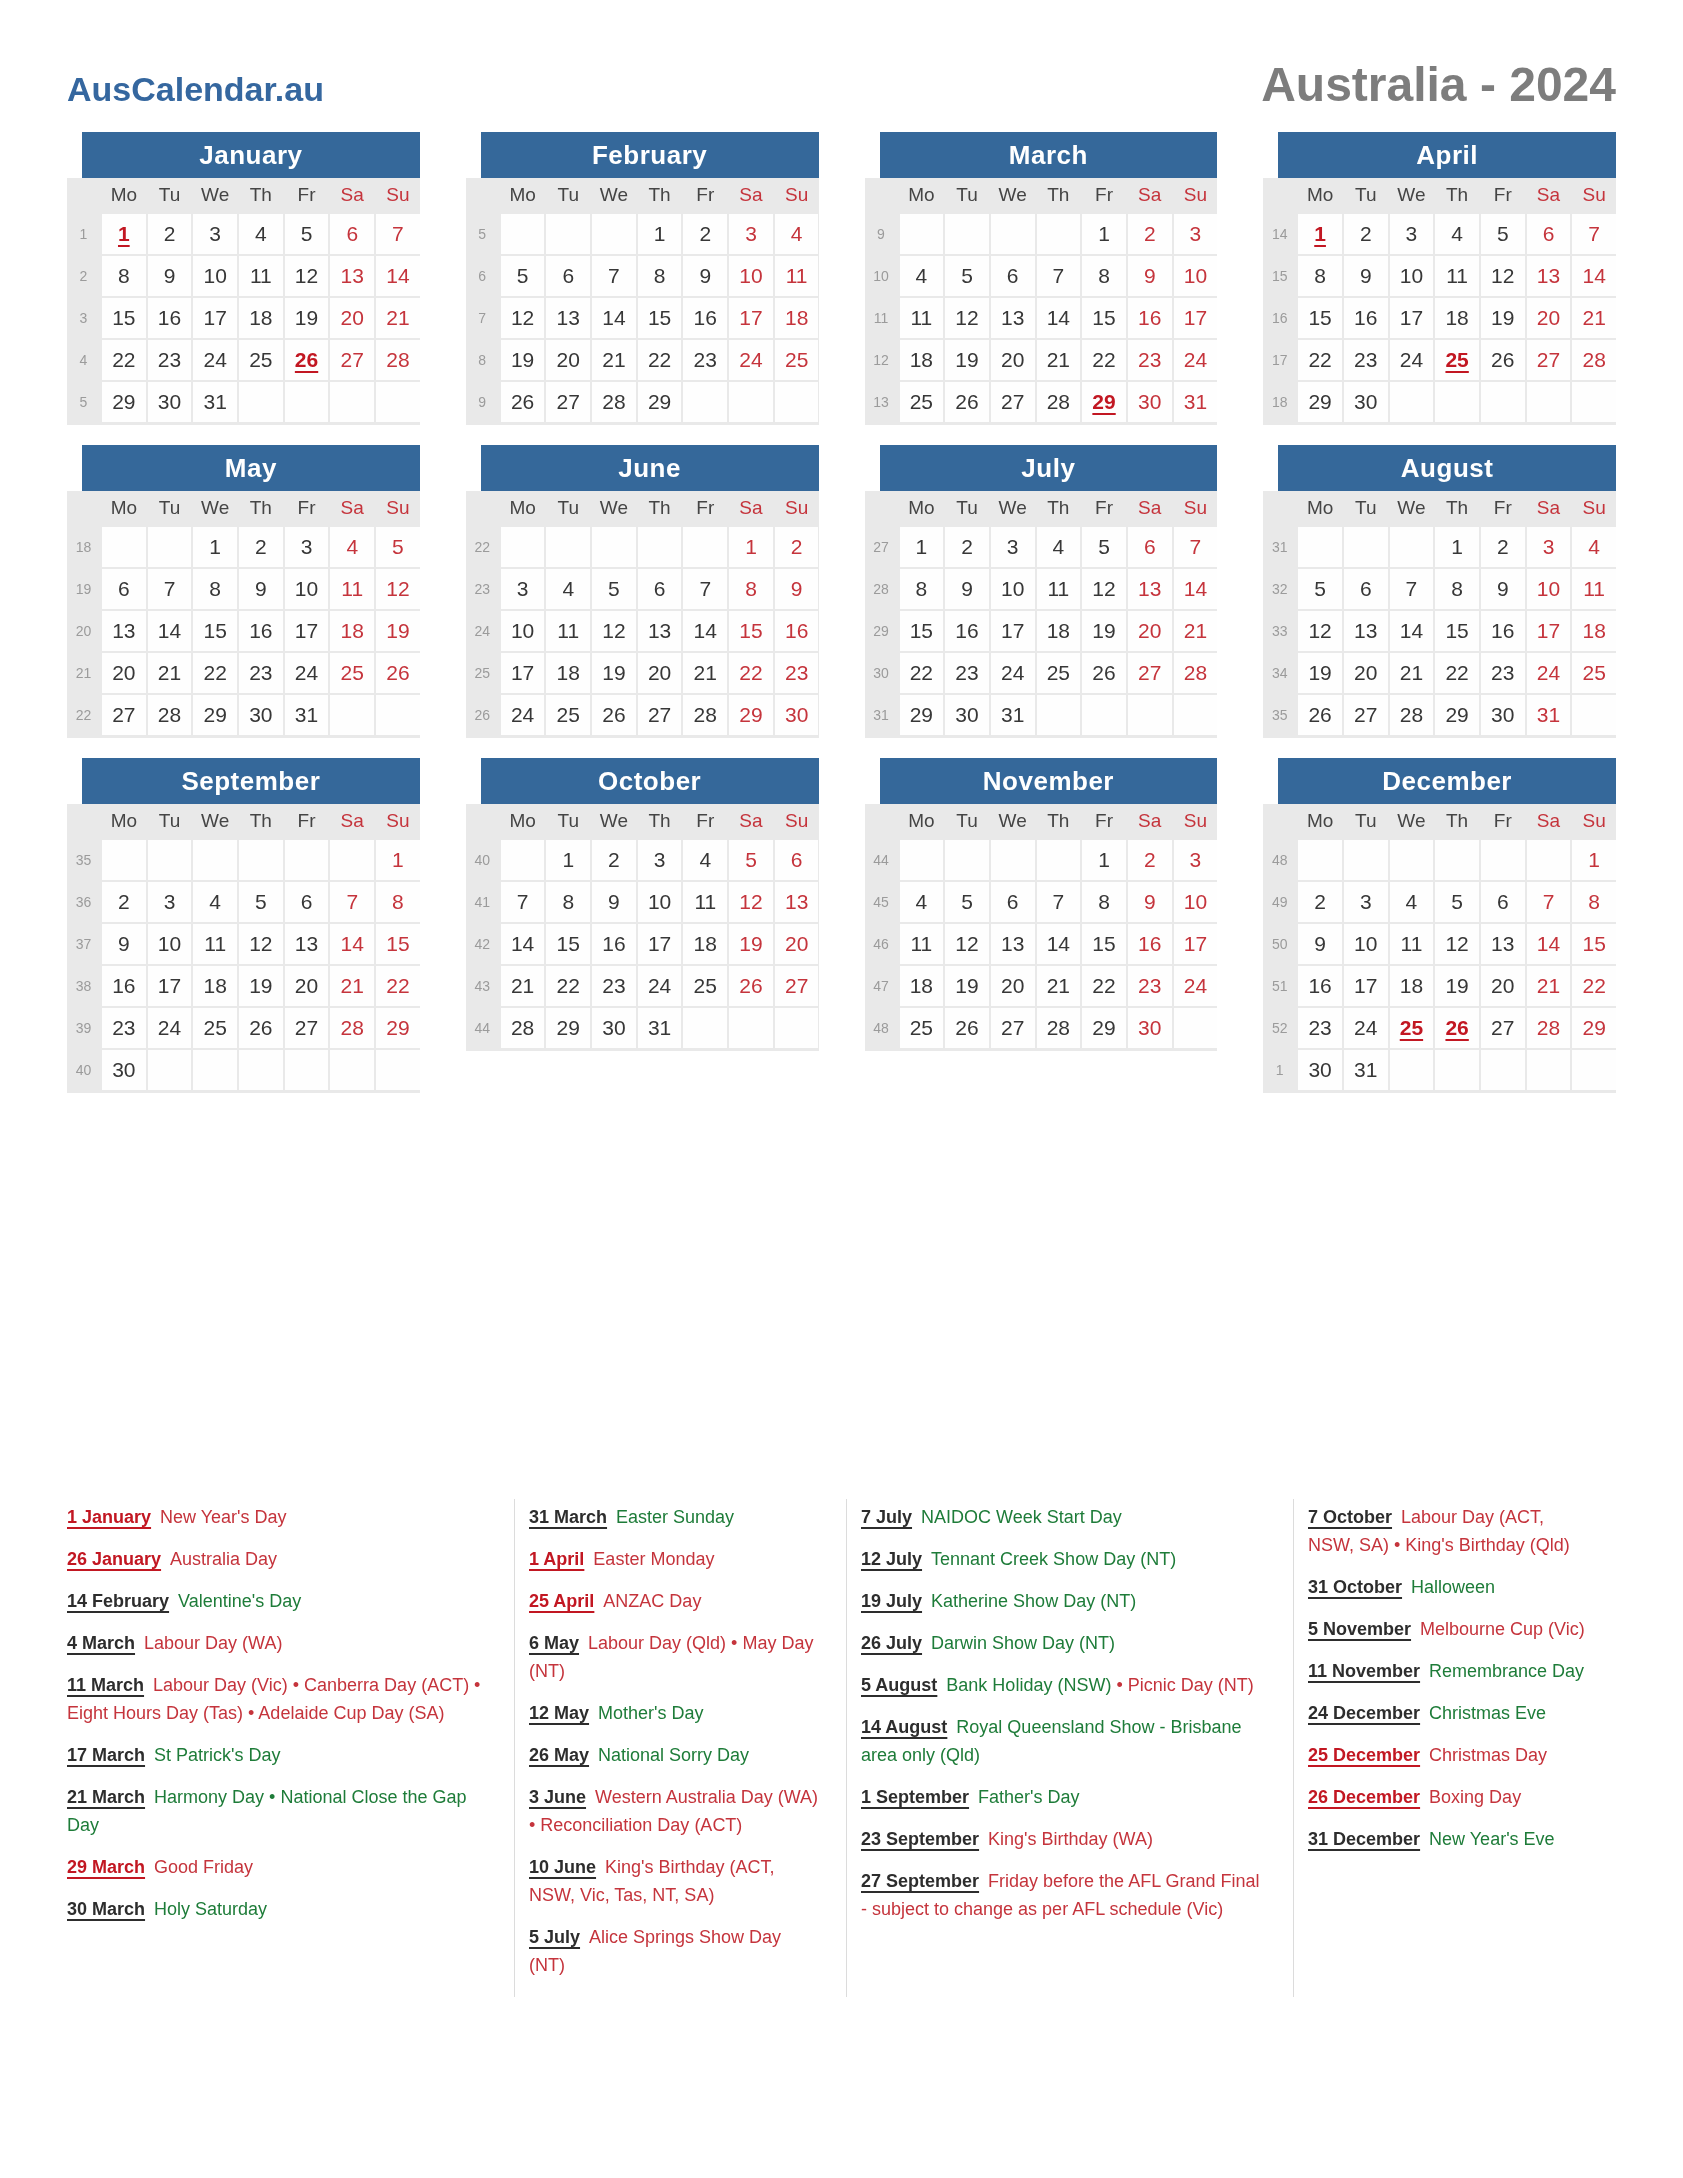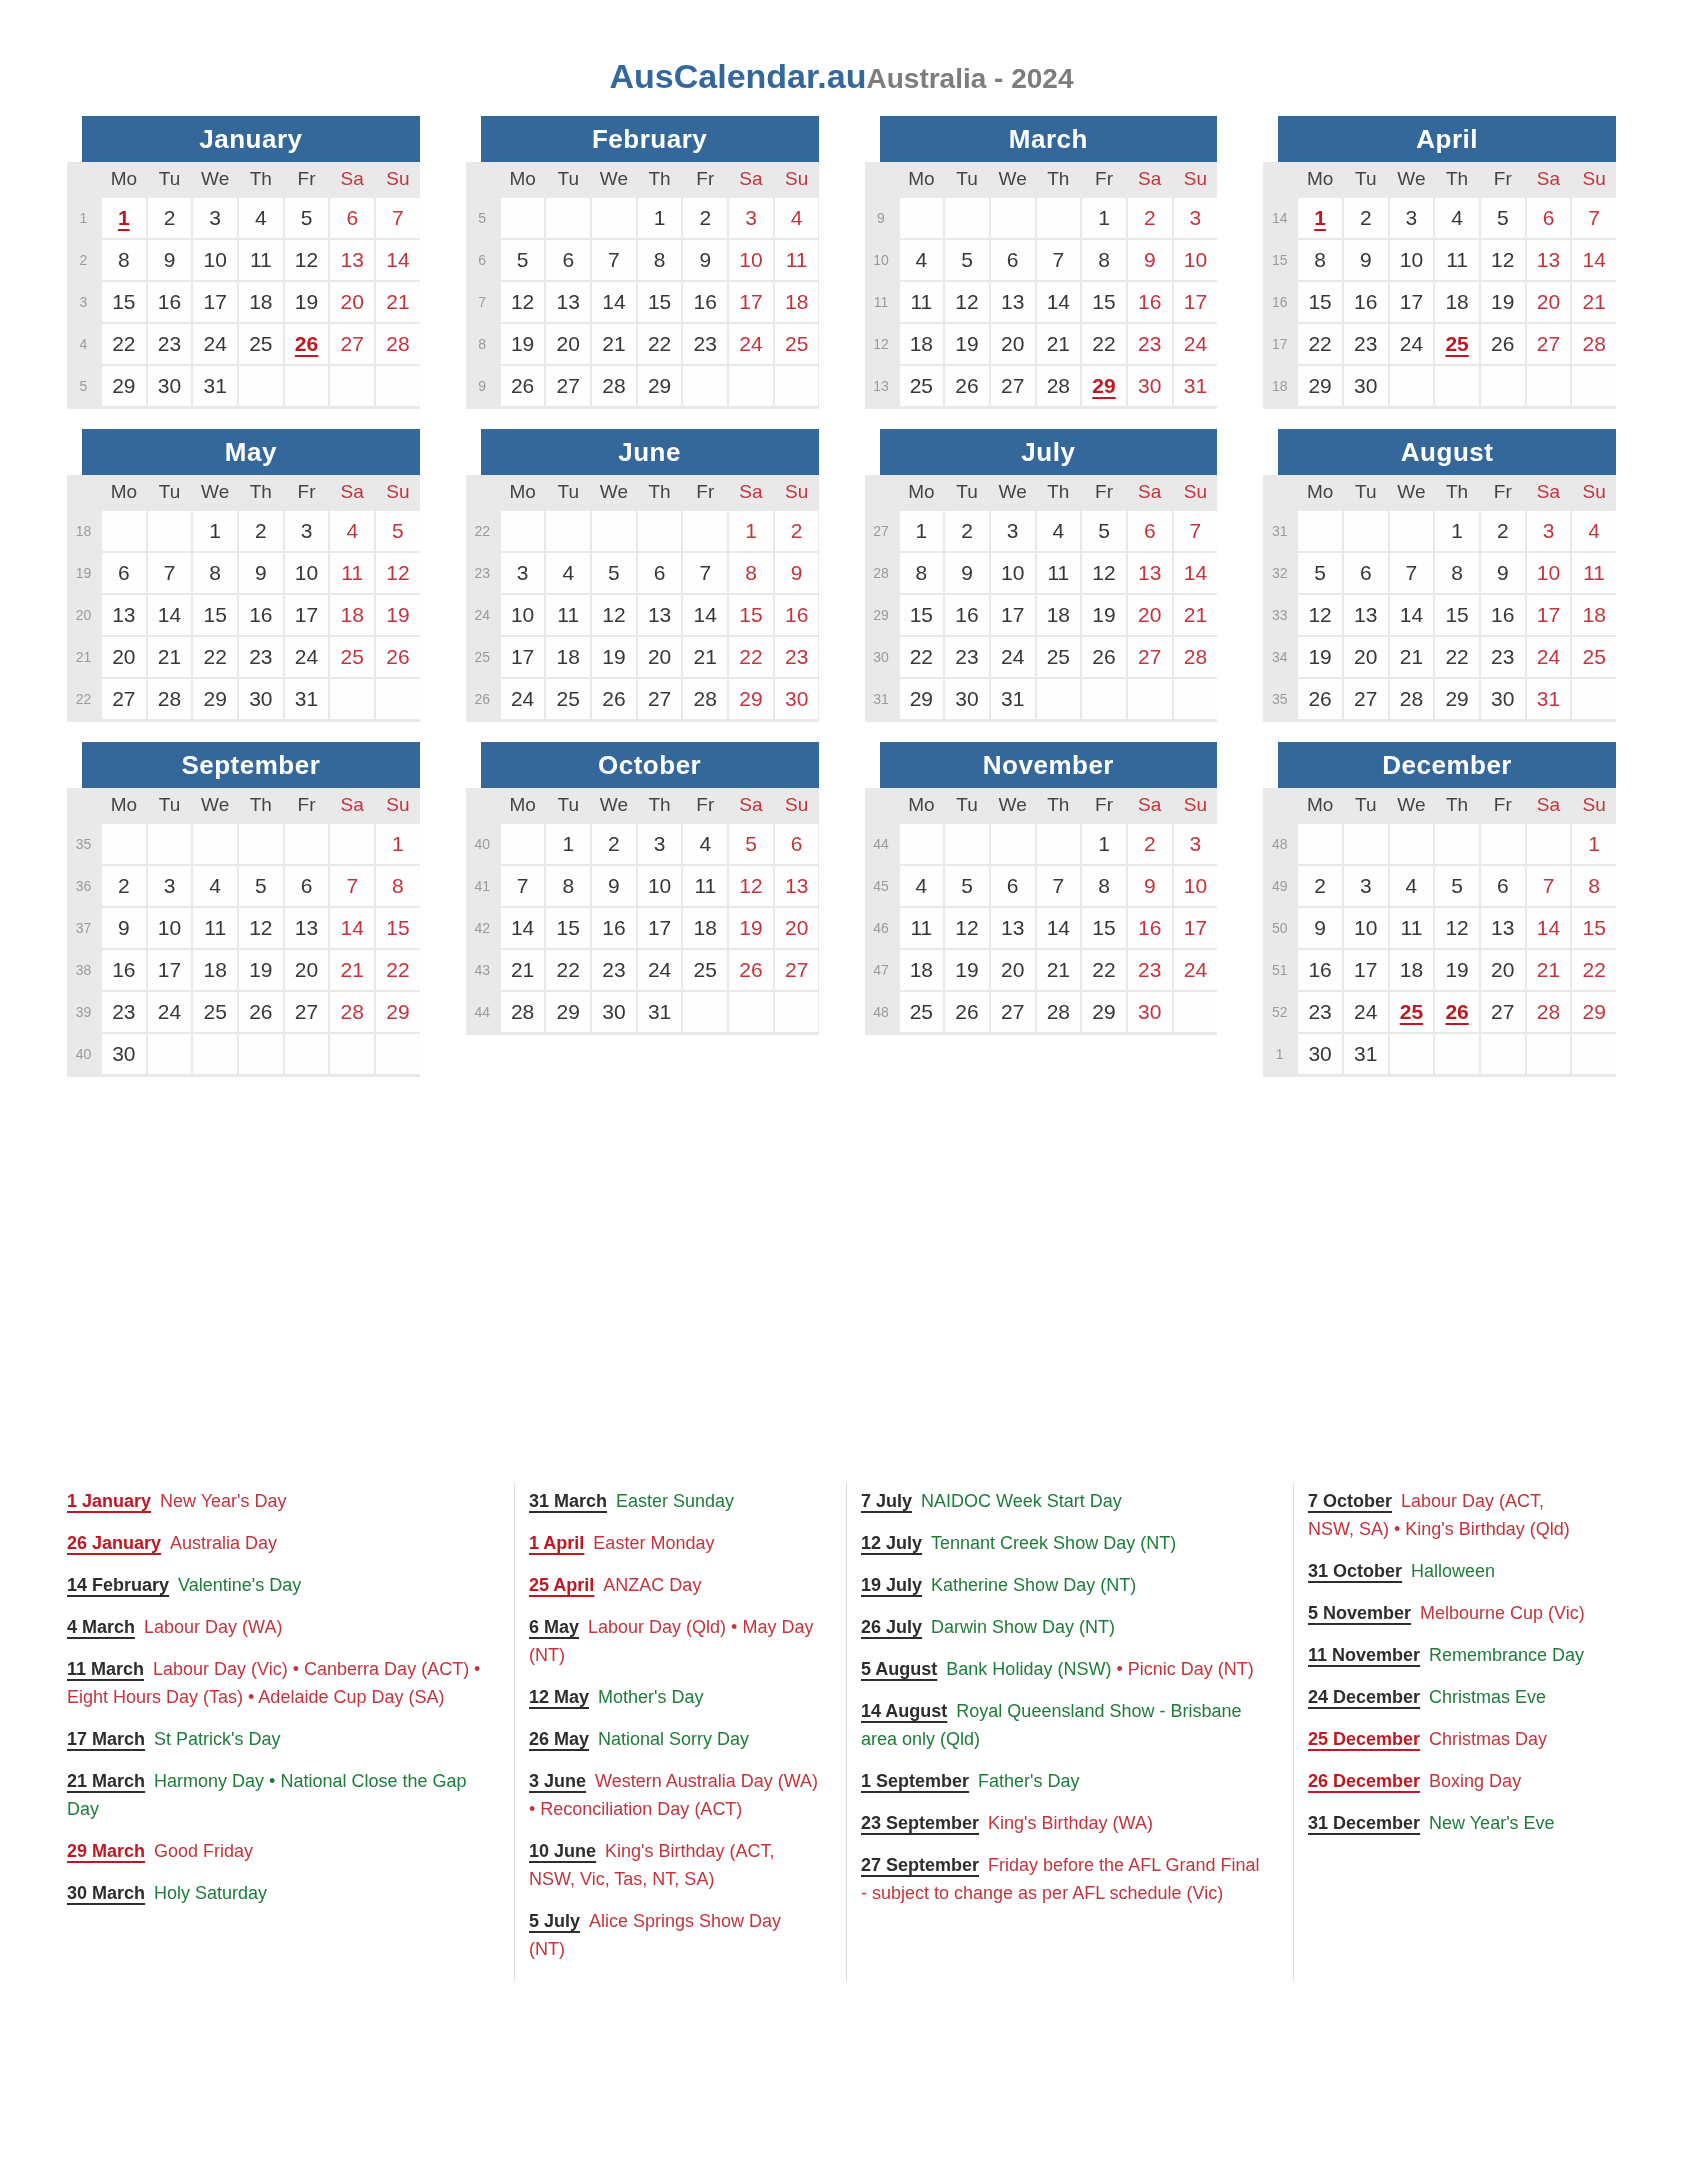--- a/index.html
+++ b/index.html
@@ -4,23 +4,23 @@
 <style>
   :root{
     --blue:#35689a; --logo-blue:#35679f; --red:#c5343c; --red-strong:#c21722;
     --green:#1e7c39; --gridline:#e9e9e9; --dark:#373737; --wkgray:#9b9b9b;
   }
   *{box-sizing:border-box;}
   html,body{margin:0;padding:0;}
   body{width:1683px;height:2178px;background:#ffffff;font-family:"Liberation Sans",sans-serif;}
   .page{padding:0 67px;}
 
-  .topbar{display:flex;justify-content:center;align-items:baseline;padding-top:57px;}
+  .topbar{display:flex;justify-content:space-between;align-items:baseline;padding-top:57px;}
   .logo{font-size:34px;font-weight:bold;color:var(--logo-blue);text-decoration:none;cursor:pointer;}
-  .year-title{font-size:28px;font-weight:bold;color:#7d7d7d;}
+  .year-title{font-size:48px;font-weight:bold;color:#7d7d7d;}
 
   .months-grid{margin-top:20px;display:grid;grid-template-columns:repeat(4,1fr);column-gap:46px;row-gap:20px;align-items:start;}
   .month-title{height:46px;display:flex;align-items:center;justify-content:center;background:var(--blue);color:#fff;font-size:26px;font-weight:bold;letter-spacing:0.5px;margin-left:15px;}
   .month-grid{display:grid;grid-template-columns:33px repeat(7,1fr);gap:2px;background:var(--gridline);padding-bottom:3px;text-align:center;}
   .cell{display:flex;align-items:center;justify-content:center;}
   .corner,.dow,.wk{background:var(--gridline);}
   .dow{height:34px;font-size:19px;color:#454545;}
   .dow.weekend{color:var(--red);}
   .wk{height:40px;font-size:14px;color:var(--wkgray);}
   .day{height:40px;background:#fefefe;font-size:21px;color:var(--dark);}

